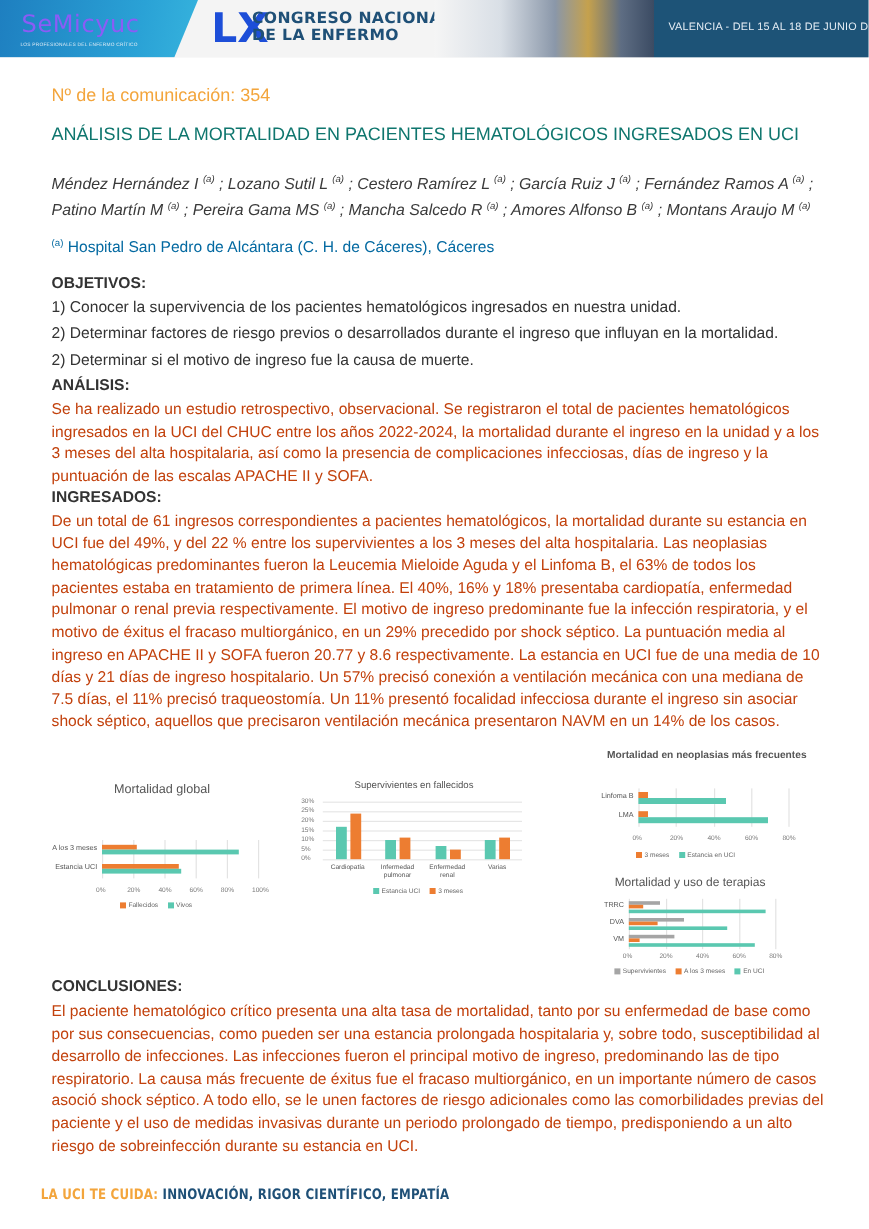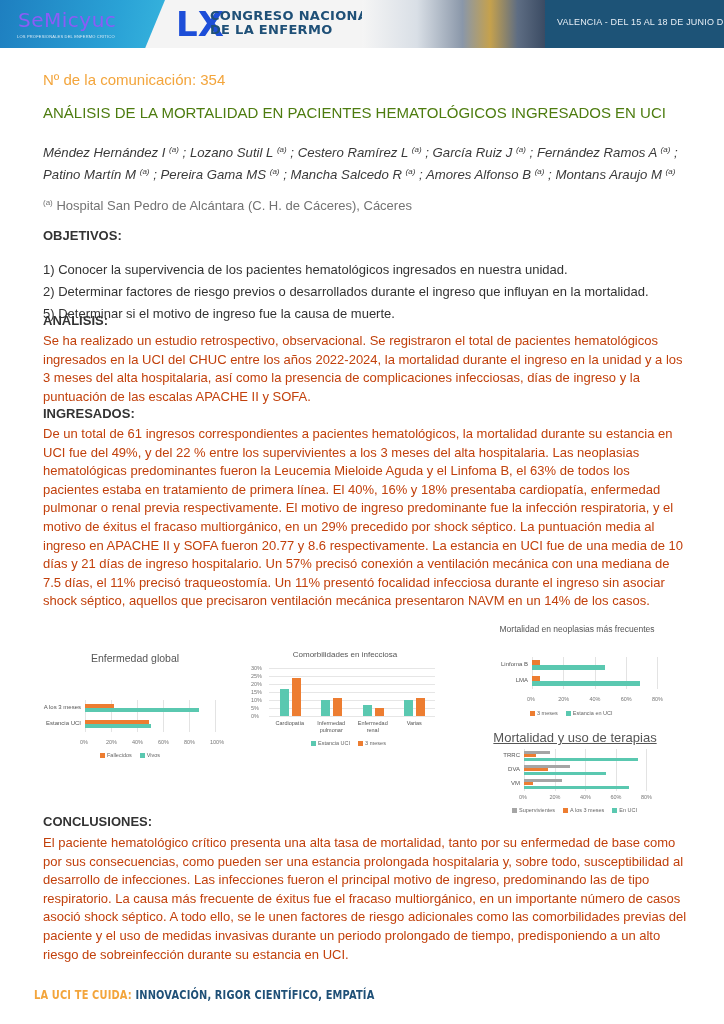--- a/index.html
+++ b/index.html
@@ -13,29 +13,29 @@
     clip-path: polygon(0 0, 100% 0, 88% 100%, 0 100%); }
   .banner .logo-text { position: absolute; left: 18px; top: 8px; font-size: 20px; color: #8b5cf6; letter-spacing: 0.5px; font-family: "DejaVu Sans", sans-serif; }
   .banner .logo-sub { position: absolute; left: 17px; top: 34px; font-size: 4px; color: #dbeaf5; letter-spacing: 0.2px; }
   .banner .lx { position: absolute; left: 176px; top: 6px; font-size: 34px; color: #1d4ed8; font-weight: bold; line-height: 36px; font-family: "DejaVu Sans", sans-serif; }
   .banner .congreso { position: absolute; left: 210px; top: 9px; font-size: 13px; line-height: 14px; color: #1f5077; font-weight: bold; letter-spacing: 0.3px; font-family: "DejaVu Sans", sans-serif; }
   .banner .photo { position: absolute; left: 362px; top: 0; width: 183px; height: 48px;
     background: linear-gradient(90deg, #f5f5f5 0%, #d9dfe6 30%, #8a97a9 55%, #c5a14d 70%, #5e6d83 85%, #3b4b63 100%); }
   .banner .date-box { position: absolute; left: 545px; top: 0; width: 179px; height: 48px; background: #1d5377; }
   .banner .date-text { position: absolute; left: 557px; top: 17px; font-size: 9px; color: #e6eef5; letter-spacing: 0.2px; white-space: nowrap; }
   .comm-number { position: absolute; left: 43px; top: 71px; font-size: 15px; color: #f3a53c; text-align: right; }
-  .title { position: absolute; left: 43px; top: 104px; font-size: 15px; color: #4d7c0f; letter-spacing: 0; white-space: nowrap; }
+  .title { position: absolute; left: 43px; top: 104px; font-size: 15px; color: #0f766e; letter-spacing: 0; white-space: nowrap; }
   .authors { position: absolute; left: 43px; top: 140px; width: 640px; font-size: 13.2px; font-style: italic; line-height: 19px; color: #3a3a3a; }
   .authors sup { font-size: 8px; }
-  .affil { position: absolute; left: 43px; top: 198px; font-size: 13px; color: #737373; }
+  .affil { position: absolute; left: 43px; top: 198px; font-size: 13px; color: #0369a1; }
   .affil sup { font-size: 8px; }
 
   .section-h { position: absolute; left: 43px; font-size: 13px; font-weight: bold; color: #333; }
   .para { position: absolute; left: 43px; width: 645px; font-size: 13px; line-height: 18.6px; color: #c2410c; }
-  .obj-line { position: absolute; left: 43px; font-size: 13px; color: #333; white-space: nowrap; margin-top: 14px; }
+  .obj-line { position: absolute; left: 43px; font-size: 13px; color: #333; white-space: nowrap; }
 
   
   .chart { position: absolute; font-family: "Liberation Sans", sans-serif; color: #666; }
   .chart .ctitle { position: absolute; font-size: 10px; color: #555; text-align: center; width: 100%; }
   .chart .grid { position: absolute; border-left: 1px solid #e3e3e3; }
   .chart .tick { position: absolute; font-size: 5.5px; color: #777; }
   .chart .cat { position: absolute; font-size: 6px; color: #555; text-align: right; white-space: nowrap; }
   .chart .bar { position: absolute; }
   .legend { position: absolute; font-size: 5.5px; color: #666; white-space: nowrap; }
   .legend .sw { display: inline-block; width: 5px; height: 5px; margin-right: 2px; vertical-align: middle; }
@@ -68,30 +68,30 @@
 <div class="authors" id="authors"><span>Méndez Hernández I </span><sup>(a)</sup> ; <span>Lozano Sutil L </span><sup>(a)</sup> ; <span>Cestero Ramírez L </span><sup>(a)</sup> ; <span>García Ruiz J </span><sup>(a)</sup> ; <span>Fernández Ramos A </span><sup>(a)</sup> ; <span>Patino Martín M </span><sup>(a)</sup> ; <span>Pereira Gama MS </span><sup>(a)</sup> ; <span>Mancha Salcedo R </span><sup>(a)</sup> ; <span>Amores Alfonso B </span><sup>(a)</sup> ; <span>Montans Araujo M </span><sup>(a)</sup></div>
 
 <div class="affil">
   <sup>(a)</sup>
   <span>Hospital San Pedro de Alcántara (C. H. de Cáceres), Cáceres</span>
 </div>
 
 <div class="section-h" style="top:228px">OBJETIVOS:</div>
 <div class="obj-line" style="top:248px">1) Conocer la supervivencia de los pacientes hematológicos ingresados en nuestra unidad.</div>
 <div class="obj-line" style="top:270px">2) Determinar factores de riesgo previos o desarrollados durante el ingreso que influyan en la mortalidad.</div>
-<div class="obj-line" style="top:292px">5) Determinar si el motivo de ingreso fue la causa de muerte.</div>
+<div class="obj-line" style="top:292px">2) Determinar si el motivo de ingreso fue la causa de muerte.</div>
 
 <div class="section-h" style="top:313px">ANÁLISIS:</div>
 <div class="para" style="top:332px">Se ha realizado un estudio retrospectivo, observacional. Se registraron el total de pacientes hematológicos ingresados en la UCI del CHUC entre los años 2022-2024, la mortalidad durante el ingreso en la unidad y a los 3 meses del alta hospitalaria, así como la presencia de complicaciones infecciosas, días de ingreso y la puntuación de las escalas APACHE II y SOFA.</div>
 
 <div class="section-h" style="top:406px">INGRESADOS:</div>
 <div class="para" style="top:425px">De un total de 61 ingresos correspondientes a pacientes hematológicos, la mortalidad durante su estancia en UCI fue del 49%, y del 22 % entre los supervivientes a los 3 meses del alta hospitalaria. Las neoplasias hematológicas predominantes fueron la Leucemia Mieloide Aguda y el Linfoma B, el 63% de todos los pacientes estaba en tratamiento de primera línea. El 40%, 16% y 18% presentaba cardiopatía, enfermedad pulmonar o renal previa respectivamente. El motivo de ingreso predominante fue la infección respiratoria, y el motivo de éxitus el fracaso multiorgánico, en un 29% precedido por shock séptico. La puntuación media al ingreso en APACHE II y SOFA fueron 20.77 y 8.6 respectivamente. La estancia en UCI fue de una media de 10 días y 21 días de ingreso hospitalario. Un 57% precisó conexión a ventilación mecánica con una mediana de 7.5 días, el 11% precisó traqueostomía. Un 11% presentó focalidad infecciosa durante el ingreso sin asociar shock séptico, aquellos que precisaron ventilación mecánica presentaron NAVM en un 14% de los casos.</div>
 
 <div class="chart" id="chart1" style="left:30px; top:648px; width:210px; height:120px;">
-  <div class="ctitle" style="top:4px; left:0; width:210px; font-size:10.5px;">Enfermedad global</div>
+  <div class="ctitle" style="top:4px; left:0; width:210px; font-size:10.5px;">Mortalidad global</div>
 <div class="grid" style="left: 55px; top: 52px; height: 32px;"></div>
     <div class="tick" style="left: 50px; top: 91px;">0%</div>
     <div class="grid" style="left: 81px; top: 52px; height: 32px;"></div>
     <div class="tick" style="left: 76px; top: 91px;">20%</div>
     <div class="grid" style="left: 107px; top: 52px; height: 32px;"></div>
     <div class="tick" style="left: 102px; top: 91px;">40%</div>
     <div class="grid" style="left: 133px; top: 52px; height: 32px;"></div>
     <div class="tick" style="left: 128px; top: 91px;">60%</div>
     <div class="grid" style="left: 159px; top: 52px; height: 32px;"></div>
     <div class="tick" style="left: 154px; top: 91px;">80%</div>
@@ -100,21 +100,21 @@
     <div class="cat" style="right: 159px; top: 56px;">A los 3 meses</div>
     <div class="bar" style="left: 55px; top: 55.5px; height: 4px; width: 28.6px; background: rgb(237, 125, 49);"></div>
     <div class="bar" style="left: 55px; top: 60px; height: 4px; width: 114.4px; background: rgb(90, 200, 176);"></div>
     <div class="cat" style="right: 159px; top: 72px;">Estancia UCI</div>
     <div class="bar" style="left: 55px; top: 71.5px; height: 4px; width: 63.7px; background: rgb(237, 125, 49);"></div>
     <div class="bar" style="left: 55px; top: 76px; height: 4px; width: 66.3px; background: rgb(90, 200, 176);"></div>
     <div class="legend" style="left: 70px; top: 104px;"><span class="item"><span class="sw" style="background: rgb(237, 125, 49);"></span>Fallecidos</span><span class="item"><span class="sw" style="background: rgb(90, 200, 176);"></span>Vivos</span></div>
   </div>
 
 <div class="chart" id="chart2" style="left:245px; top:648px; width:200px; height:105px;">
-  <div class="ctitle" style="top:2px; left:0; width:200px; font-size:8px;">Comorbilidades en infecciosa</div>
+  <div class="ctitle" style="top:2px; left:0; width:200px; font-size:8px;">Supervivientes en fallecidos</div>
 <div class="grid" style="left: 24px; top: 68px; width: 166px; height: 0px; border-left: none; border-top: 1px solid rgb(230, 230, 230);"></div>
     <div class="tick" style="left: 6px; top: 65px;">0%</div>
     <div class="grid" style="left: 24px; top: 60px; width: 166px; height: 0px; border-left: none; border-top: 1px solid rgb(230, 230, 230);"></div>
     <div class="tick" style="left: 6px; top: 57px;">5%</div>
     <div class="grid" style="left: 24px; top: 52px; width: 166px; height: 0px; border-left: none; border-top: 1px solid rgb(230, 230, 230);"></div>
     <div class="tick" style="left: 6px; top: 49px;">10%</div>
     <div class="grid" style="left: 24px; top: 44px; width: 166px; height: 0px; border-left: none; border-top: 1px solid rgb(230, 230, 230);"></div>
     <div class="tick" style="left: 6px; top: 41px;">15%</div>
     <div class="grid" style="left: 24px; top: 36px; width: 166px; height: 0px; border-left: none; border-top: 1px solid rgb(230, 230, 230);"></div>
     <div class="tick" style="left: 6px; top: 33px;">20%</div>
@@ -131,42 +131,42 @@
     <div class="bar" style="left: 117.75px; top: 56.8px; width: 9px; height: 11.2px; background: rgb(90, 200, 176);"></div>
     <div class="bar" style="left: 129.75px; top: 60px; width: 9px; height: 8px; background: rgb(237, 125, 49);"></div>
     <div class="cat" style="left: 107px; top: 72px; width: 41.5px; text-align: center; white-space: normal; font-size: 5.5px; line-height: 6.5px;">Enfermedad renal</div>
     <div class="bar" style="left: 159.25px; top: 52px; width: 9px; height: 16px; background: rgb(90, 200, 176);"></div>
     <div class="bar" style="left: 171.25px; top: 50.4px; width: 9px; height: 17.6px; background: rgb(237, 125, 49);"></div>
     <div class="cat" style="left: 148.5px; top: 72px; width: 41.5px; text-align: center; white-space: normal; font-size: 5.5px; line-height: 6.5px;">Varias</div>
     <div class="legend" style="left: 66px; top: 92px;"><span class="item"><span class="sw" style="background: rgb(90, 200, 176);"></span>Estancia UCI</span><span class="item"><span class="sw" style="background: rgb(237, 125, 49);"></span>3 meses</span></div>
   </div>
 
 <div class="chart" id="chart3" style="left:490px; top:624px; width:200px; height:100px;">
-  <div class="ctitle" style="top:0; left:2px; width:170px; font-size:8.5px; line-height:11px;">Mortalidad en neoplasias más frecuentes</div>
+  <div class="ctitle" style="top:0; left:14px; width:170px; font-size:8.5px; line-height:11px;font-weight:bold;">Mortalidad en neoplasias más frecuentes</div>
 <div class="grid" style="left: 42px; top: 33px; height: 32px;"></div>
     <div class="tick" style="left: 37px; top: 72px;">0%</div>
     <div class="grid" style="left: 73.25px; top: 33px; height: 32px;"></div>
     <div class="tick" style="left: 68.25px; top: 72px;">20%</div>
     <div class="grid" style="left: 104.5px; top: 33px; height: 32px;"></div>
     <div class="tick" style="left: 99.5px; top: 72px;">40%</div>
     <div class="grid" style="left: 135.75px; top: 33px; height: 32px;"></div>
     <div class="tick" style="left: 130.75px; top: 72px;">60%</div>
     <div class="grid" style="left: 167px; top: 33px; height: 32px;"></div>
     <div class="tick" style="left: 162px; top: 72px;">80%</div>
     <div class="cat" style="right: 162px; top: 37px;">Linfoma B</div>
     <div class="bar" style="left: 42px; top: 36px; height: 4.5px; width: 7.8125px; background: rgb(237, 125, 49);"></div>
     <div class="bar" style="left: 42px; top: 41px; height: 4.5px; width: 73.4375px; background: rgb(90, 200, 176);"></div>
     <div class="cat" style="right: 162px; top: 53px;">LMA</div>
     <div class="bar" style="left: 42px; top: 52px; height: 4.5px; width: 7.8125px; background: rgb(237, 125, 49);"></div>
     <div class="bar" style="left: 42px; top: 57px; height: 4.5px; width: 107.812px; background: rgb(90, 200, 176);"></div>
     <div class="legend" style="left: 40px; top: 86px;"><span class="item"><span class="sw" style="background: rgb(237, 125, 49);"></span>3 meses</span><span class="item"><span class="sw" style="background: rgb(90, 200, 176);"></span>Estancia en UCI</span></div>
   </div>
 
 <div class="chart" id="chart4" style="left:490px; top:728px; width:200px; height:85px;">
-  <div class="ctitle" style="top:2px; left:0; width:170px; font-size:13px;text-decoration:underline;">Mortalidad y uso de terapias</div>
+  <div class="ctitle" style="top:2px; left:0; width:170px; font-size:10px;">Mortalidad y uso de terapias</div>
 <div class="grid" style="left: 34px; top: 21px; height: 42px;"></div>
     <div class="tick" style="left: 29px; top: 66px;">0%</div>
     <div class="grid" style="left: 64.5px; top: 21px; height: 42px;"></div>
     <div class="tick" style="left: 59.5px; top: 66px;">20%</div>
     <div class="grid" style="left: 95px; top: 21px; height: 42px;"></div>
     <div class="tick" style="left: 90px; top: 66px;">40%</div>
     <div class="grid" style="left: 125.5px; top: 21px; height: 42px;"></div>
     <div class="tick" style="left: 120.5px; top: 66px;">60%</div>
     <div class="grid" style="left: 156px; top: 21px; height: 42px;"></div>
     <div class="tick" style="left: 151px; top: 66px;">80%</div>

